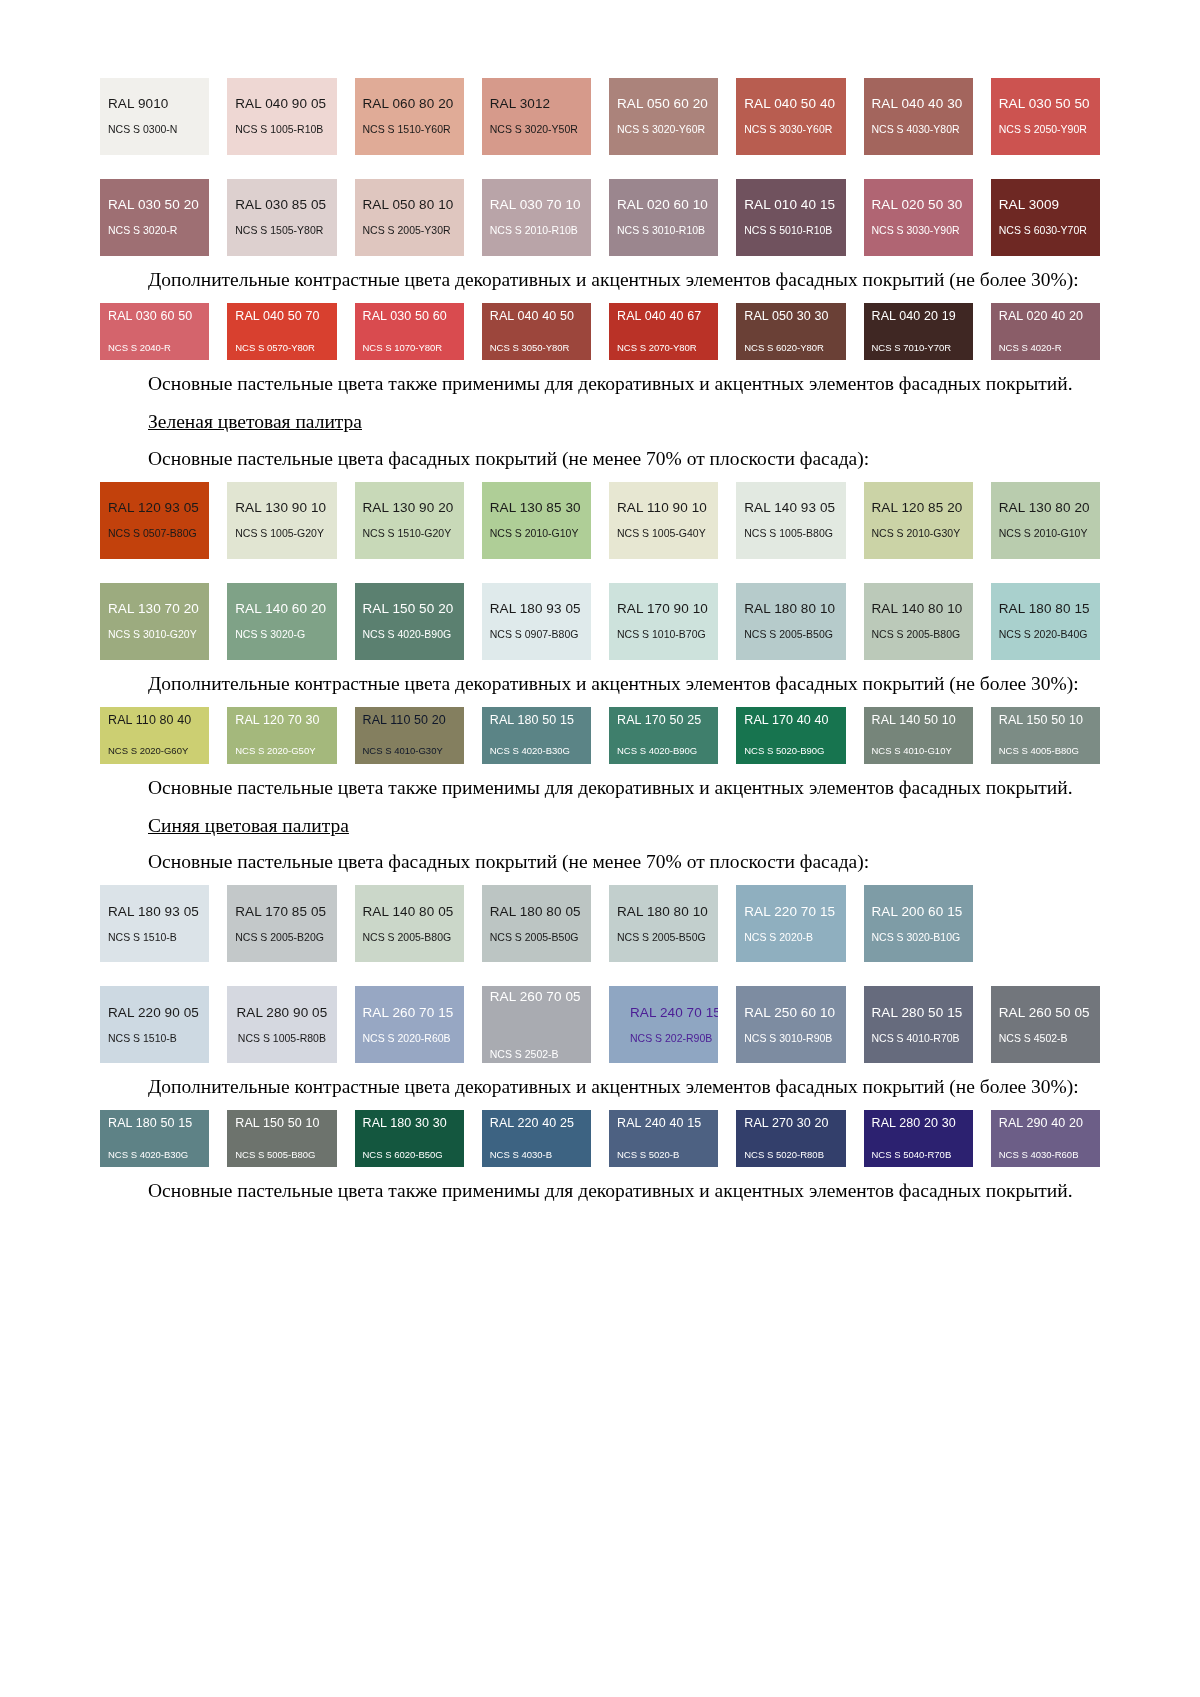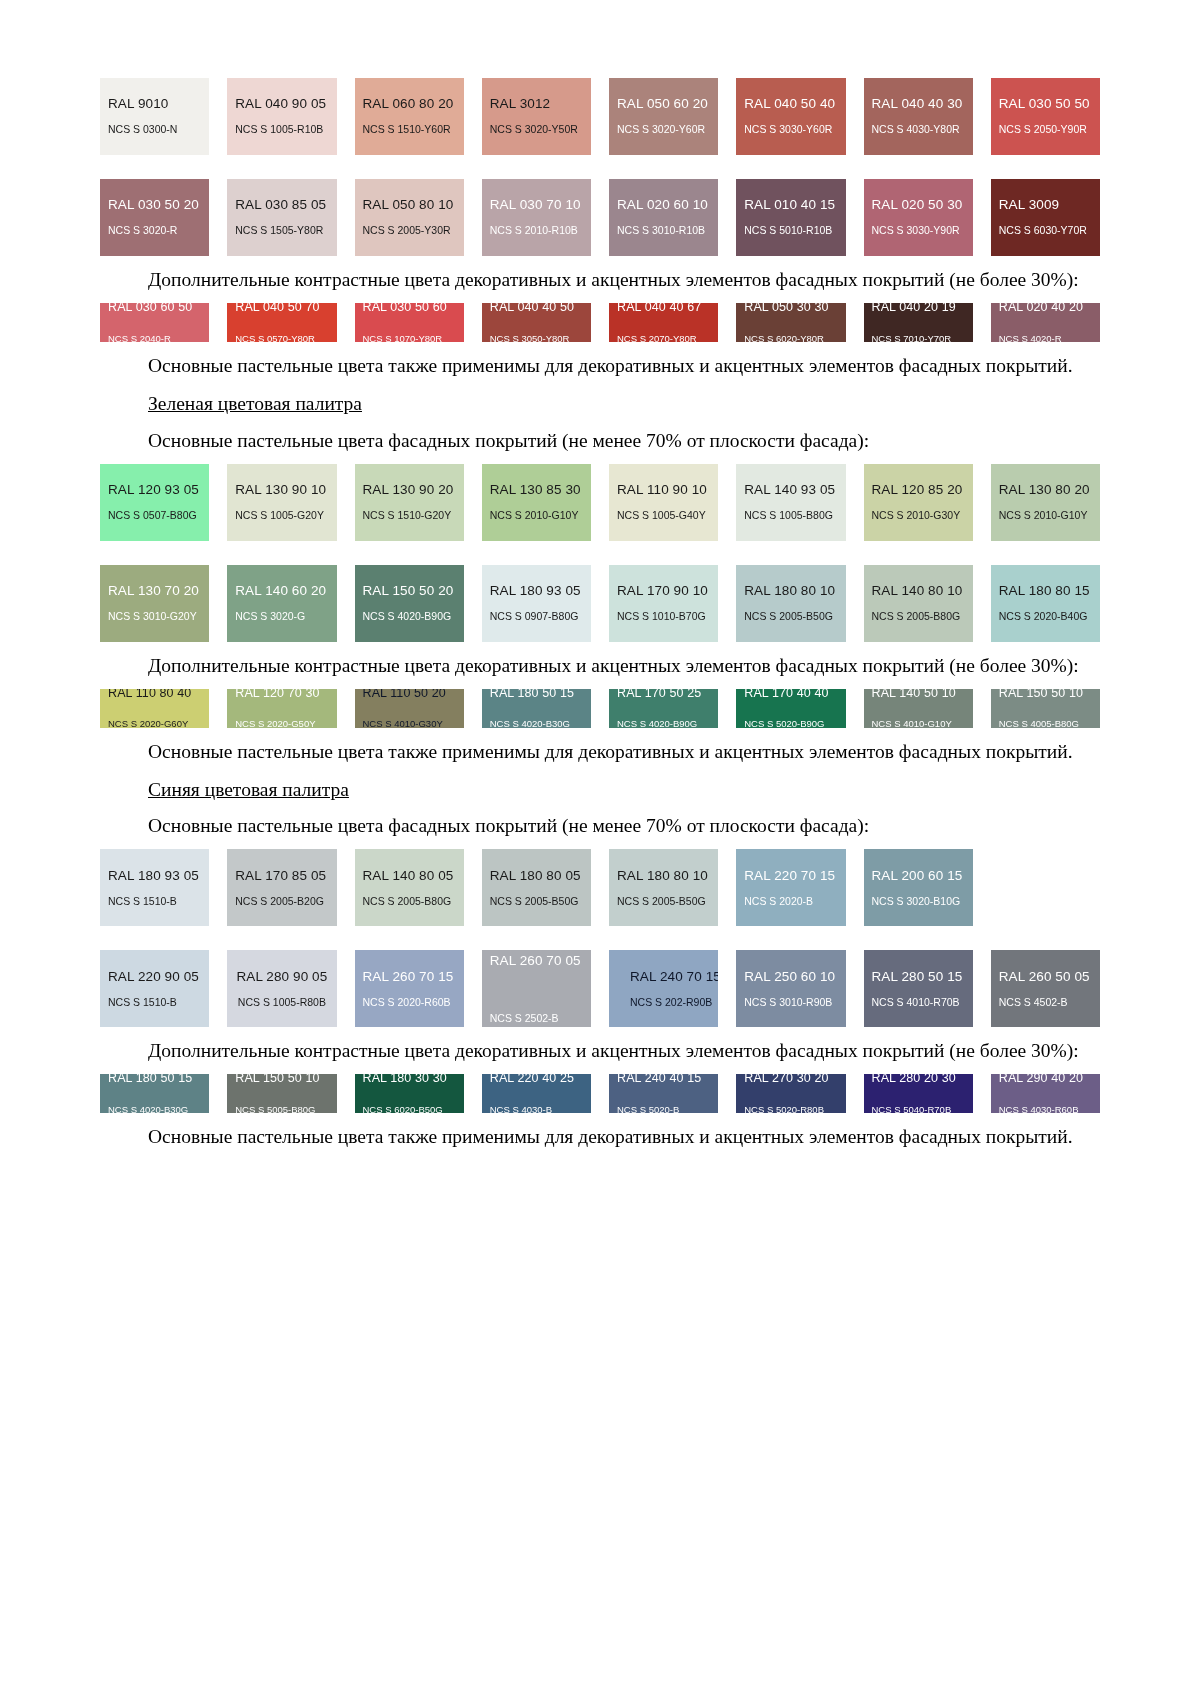--- a/index.html
+++ b/index.html
@@ -47,21 +47,21 @@
   .sw{
     height:77px;
     position:relative;
     box-sizing:border-box;
     display:flex;
     flex-direction:column;
     justify-content:center;
     padding:0 8px;
     overflow:hidden;
   }
-  .sw.small{height:39px;gap:12px;}
+  .sw.small{height:57px;gap:12px;}
   .sw .ral{
     font-family:"Liberation Sans", sans-serif;
     font-size:13.5px;
     letter-spacing:.1px;
     line-height:1.1;
     margin-bottom:12px;
     white-space:nowrap;
   }
   .sw.small .ral{
     font-size:12.5px;
@@ -192,21 +192,21 @@
 
   <p class="para">Основные пастельные цвета также применимы для декоративных и акцентных элементов фасадных покрытий.</p>
 
   <div class="subhead">
     <span class="u">Зеленая цветовая палитра</span>
   </div>
 
   <p class="para">Основные пастельные цвета фасадных покрытий (не менее 70% от плоскости фасада):</p>
 
   <div class="grid">
-    <div class="sw" style="background: #86efac; color: rgb(26, 26, 26);">
+    <div class="sw" style="background: #c2410c; color: rgb(26, 26, 26);">
       <div class="ral">RAL 120 93 05</div>
       <div class="ncs">NCS S 0507-B80G</div>
     </div>
     <div class="sw" style="background: rgb(225, 229, 210); color: rgb(26, 26, 26);">
       <div class="ral">RAL 130 90 10</div>
       <div class="ncs">NCS S 1005-G20Y</div>
     </div>
     <div class="sw" style="background: rgb(200, 217, 184); color: rgb(26, 26, 26);">
       <div class="ral">RAL 130 90 20</div>
       <div class="ncs">NCS S 1510-G20Y</div>
@@ -358,21 +358,21 @@
       <div class="ncs">NCS S 1005-R80B</div>
     </div>
     <div class="sw" style="background: rgb(151, 167, 195); color: rgb(255, 255, 255);">
       <div class="ral">RAL 260 70 15</div>
       <div class="ncs">NCS S 2020-R60B</div>
     </div>
     <div class="sw" style="background: rgb(169, 171, 177); color: rgb(255, 255, 255); gap: 32px;">
       <div class="ral">RAL 260 70 05</div>
       <div class="ncs">NCS S 2502-B</div>
     </div>
-    <div class="sw" style="background: rgb(143, 166, 194); color: #0f172a; padding-left: 21px;">
+    <div class="sw" style="background: rgb(143, 166, 194); color: #4c1d95; padding-left: 21px;">
       <div class="ral">RAL 240 70 15</div>
       <div class="ncs">NCS S 202-R90B</div>
     </div>
     <div class="sw" style="background: rgb(125, 140, 161); color: rgb(255, 255, 255);">
       <div class="ral">RAL 250 60 10</div>
       <div class="ncs">NCS S 3010-R90B</div>
     </div>
     <div class="sw" style="background: rgb(102, 107, 125); color: rgb(255, 255, 255);">
       <div class="ral">RAL 280 50 15</div>
       <div class="ncs">NCS S 4010-R70B</div>

